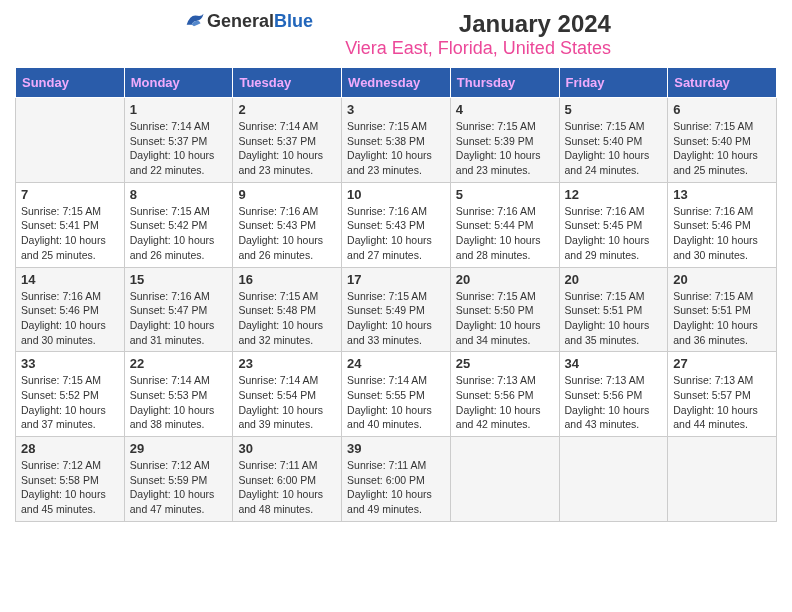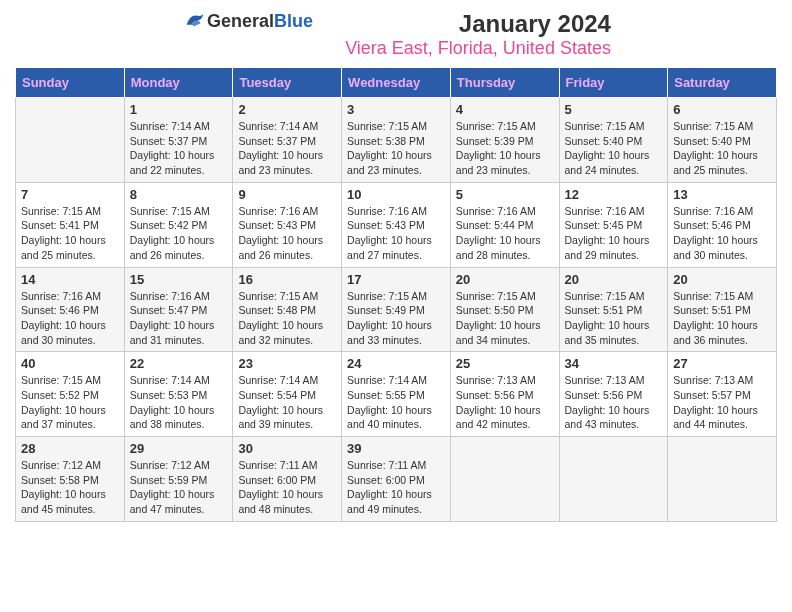--- a/index.html
+++ b/index.html
@@ -262,21 +262,21 @@
         <td>
           <span class="day-num">20</span>
           <div class="day-detail" style="white-space: pre-line;">Sunrise: 7:15 AM
 Sunset: 5:51 PM
 Daylight: 10 hours
 and 36 minutes.</div>
         </td>
       </tr>
       <tr>
         <td>
-          <span class="day-num">40</span>
+          <span class="day-num">33</span>
           <div class="day-detail" style="white-space: pre-line;">Sunrise: 7:15 AM
 Sunset: 5:52 PM
 Daylight: 10 hours
 and 37 minutes.</div>
         </td>
         <td>
           <span class="day-num">22</span>
           <div class="day-detail" style="white-space: pre-line;">Sunrise: 7:14 AM
 Sunset: 5:53 PM
 Daylight: 10 hours

